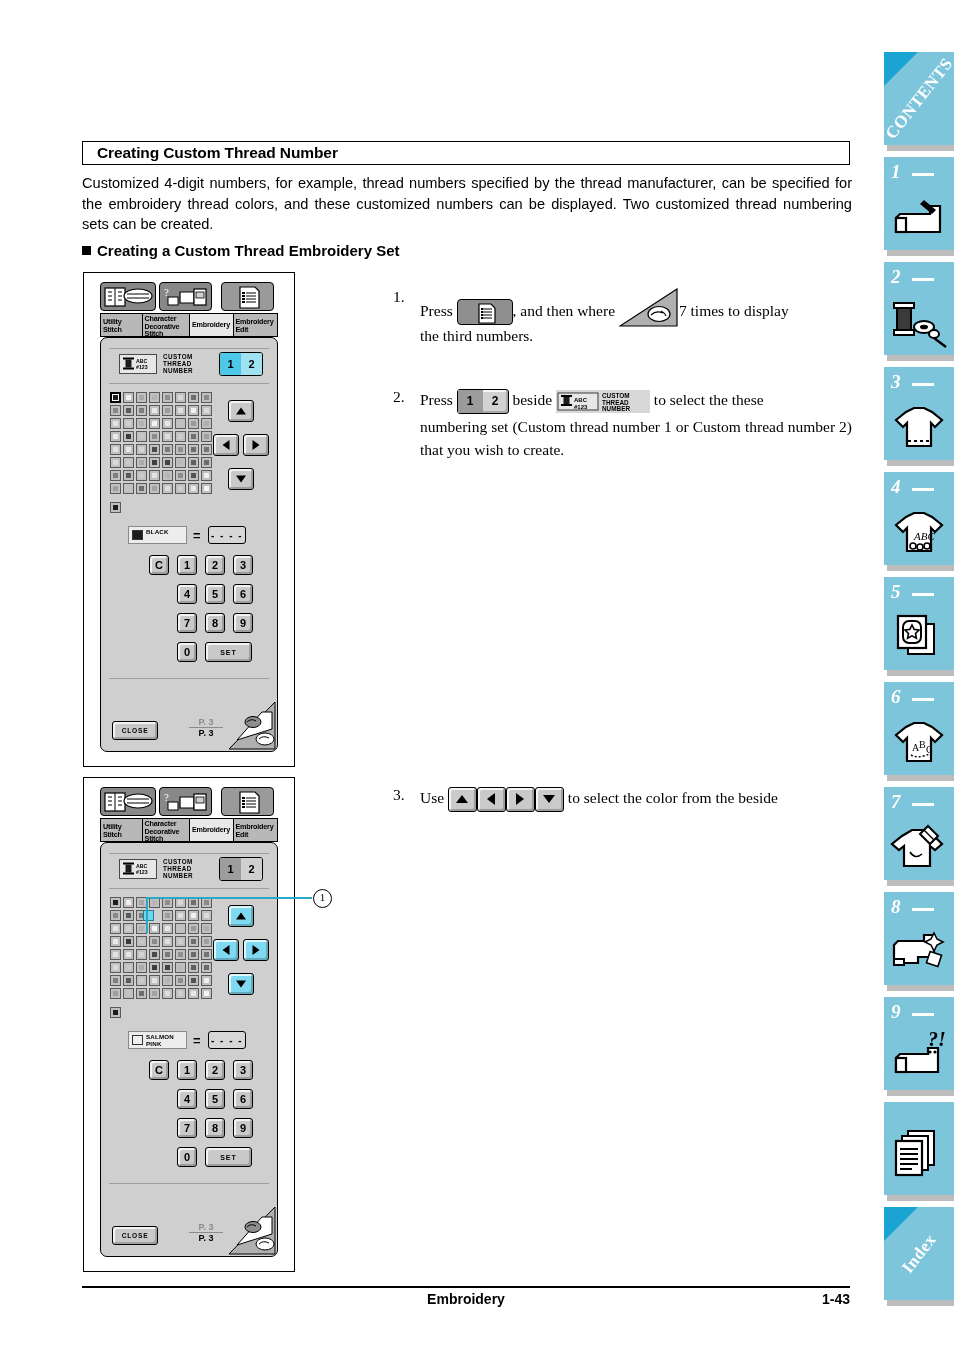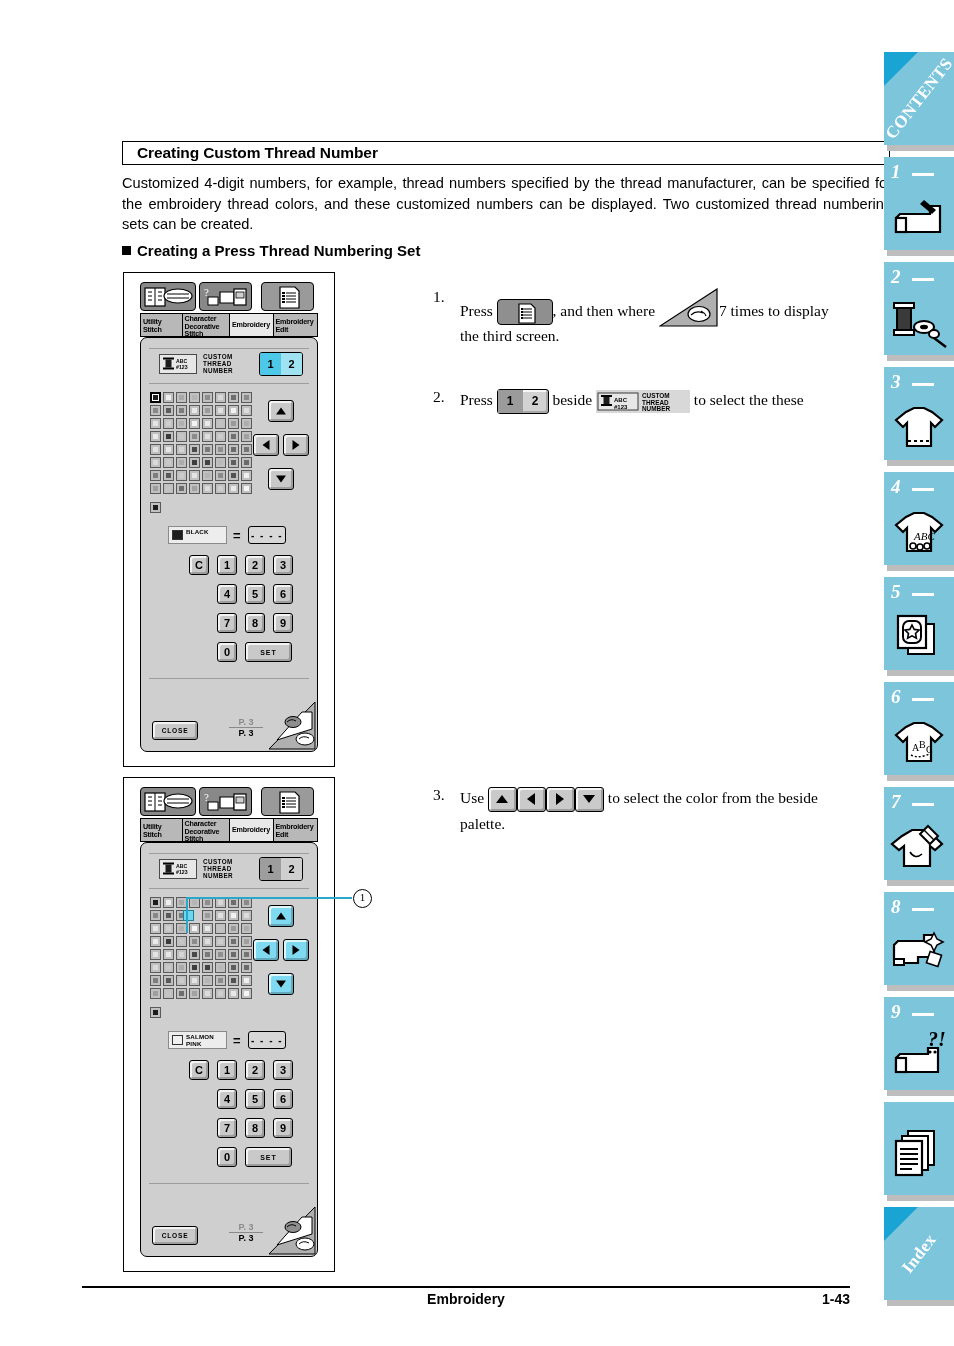--- a/index.html
+++ b/index.html
@@ -16,21 +16,20 @@
     overflow: hidden;
   }
 
   
   .page-col {
     position: absolute;
     left: 82px;
     top: 0;
     width: 770px;
     height: 1346px;
-    margin-left: 40px;
   }
 
   
   .section-title-bar {
     position: absolute;
     left: 0;
     top: 141px;
     width: 768px;
     height: 24px;
     border: 1px solid #000;
@@ -461,21 +460,21 @@
 
   <div class="section-title-bar">
     <div class="bar-txt">Creating Custom Thread Number</div>
   </div>
 
   <div class="intro">
     <span>Customized 4-digit numbers, for example, thread numbers specified by the thread manufacturer, can be specified for the embroidery thread colors, and these customized numbers can be displayed. Two customized thread numbering sets can be created.</span>
   </div>
 
   <div class="sub-head">
-    <span class="sq"></span><span>Creating a Press Thread Numbering Set</span>
+    <span class="sq"></span><span>Creating a Custom Thread Embroidery Set</span>
   </div>
 
   <div class="fig-frame fig1">
     <div class="lcd">
 
       <div class="tabicons">
         <div class="tabicon w1">
           <svg width="56" height="29" viewBox="0 0 56 29">
             <rect x="4" y="5" width="20" height="18" fill="#fff" stroke="#000" stroke-width="1.2"></rect>
             <line x1="14" y1="5" x2="14" y2="23" stroke="#000" stroke-width="1"></line>
@@ -1154,21 +1153,21 @@
     </span><span>, and then where</span>
     <span class="inline-btn" style="width:60px;height:40px;position:relative;vertical-align:-12px;">
       <svg width="60" height="40" viewBox="0 0 60 40" style="position:absolute;left:0;top:0;">
         <path d="M58 1 L58 38 L1 38 Z" fill="#b0b0b0" stroke="#000" stroke-width="1.2"></path>
         <ellipse cx="40" cy="26" rx="11" ry="7.5" fill="#fff" stroke="#000" stroke-width="1.2"></ellipse>
         <path d="M32 27 q5 -5 12 -2" stroke="#000" fill="none" stroke-width="1.2"></path>
         <path d="M42 23 q4 2 5 5" stroke="#000" fill="none" stroke-width="1.2"></path>
       </svg>
     </span><span>7 times to display</span>
   </div>
-  <div class="instr" style="left:338px; top:324px; width:430px;">the third screen.</div>
+  <div class="instr" style="left:338px; top:324px; width:430px;">the third numbers.</div>
 
   <div class="step-num" style="left:311px; top:388px;">2.</div>
   <div class="instr" style="left:338px; top:388px; width:432px;">
     <span>Press</span>
     <span class="inline-btn ib-12">
       <div class="a">1</div>
       <div class="b">2</div>
     </span>
     <span>beside</span>
     <span class="inline-btn ib-ctn">
@@ -1179,28 +1178,28 @@
         <rect x="5" y="14" width="11" height="2" fill="#000"></rect>
         <text x="18" y="11.5" font-size="6" font-weight="bold" font-family="Liberation Sans, sans-serif" fill="#000">ABC</text>
         <text x="18" y="18.5" font-size="6" font-weight="bold" font-family="Liberation Sans, sans-serif" fill="#000">#123</text>
         <text x="46" y="8" font-size="6.4" font-weight="bold" font-family="Liberation Sans, sans-serif" fill="#000">CUSTOM</text>
         <text x="46" y="14.5" font-size="6.4" font-weight="bold" font-family="Liberation Sans, sans-serif" fill="#000">THREAD</text>
         <text x="46" y="21" font-size="6.4" font-weight="bold" font-family="Liberation Sans, sans-serif" fill="#000">NUMBER</text>
       </svg>
     </span>
     <span>to select the these</span>
   </div>
+  <div class="instr" style="left:338px; top:415px; width:432px; text-align:justify;">numbering set (Custom thread number 1 or Custom thread number 2) that you wish to create.</div>
 
   <div class="step-num" style="left:311px; top:786px;">3.</div>
   <div class="instr" style="left:338px; top:786px; width:432px;">
     <span>Use</span>
     <span class="inline-btn ib-arrow"><span style="position:absolute;left:50%;top:50%;width:0;height:0;transform:translate(-50%,-50%);border-left:6px solid transparent;border-right:6px solid transparent;border-bottom:8px solid #000;"></span></span><span class="inline-btn ib-arrow"><span style="position:absolute;left:50%;top:50%;width:0;height:0;transform:translate(-50%,-50%);border-top:6px solid transparent;border-bottom:6px solid transparent;border-right:8px solid #000;"></span></span><span class="inline-btn ib-arrow"><span style="position:absolute;left:50%;top:50%;width:0;height:0;transform:translate(-50%,-50%);border-top:6px solid transparent;border-bottom:6px solid transparent;border-left:8px solid #000;"></span></span><span class="inline-btn ib-arrow"><span style="position:absolute;left:50%;top:50%;width:0;height:0;transform:translate(-50%,-50%);border-left:6px solid transparent;border-right:6px solid transparent;border-top:8px solid #000;"></span></span>
     <span>to select the color from the beside</span>
   </div>
-  <div class="instr" style="left:338px; top:812px; width:432px;">palette.</div>
 
 </div>
 
 <div class="footer-rule"></div>
 <div class="footer-center">Embroidery</div>
 <div class="footer-right">1-43</div>
 
 <div class="sidetabs">
 
   <div class="stab" style="top:52px; height:93px;">

